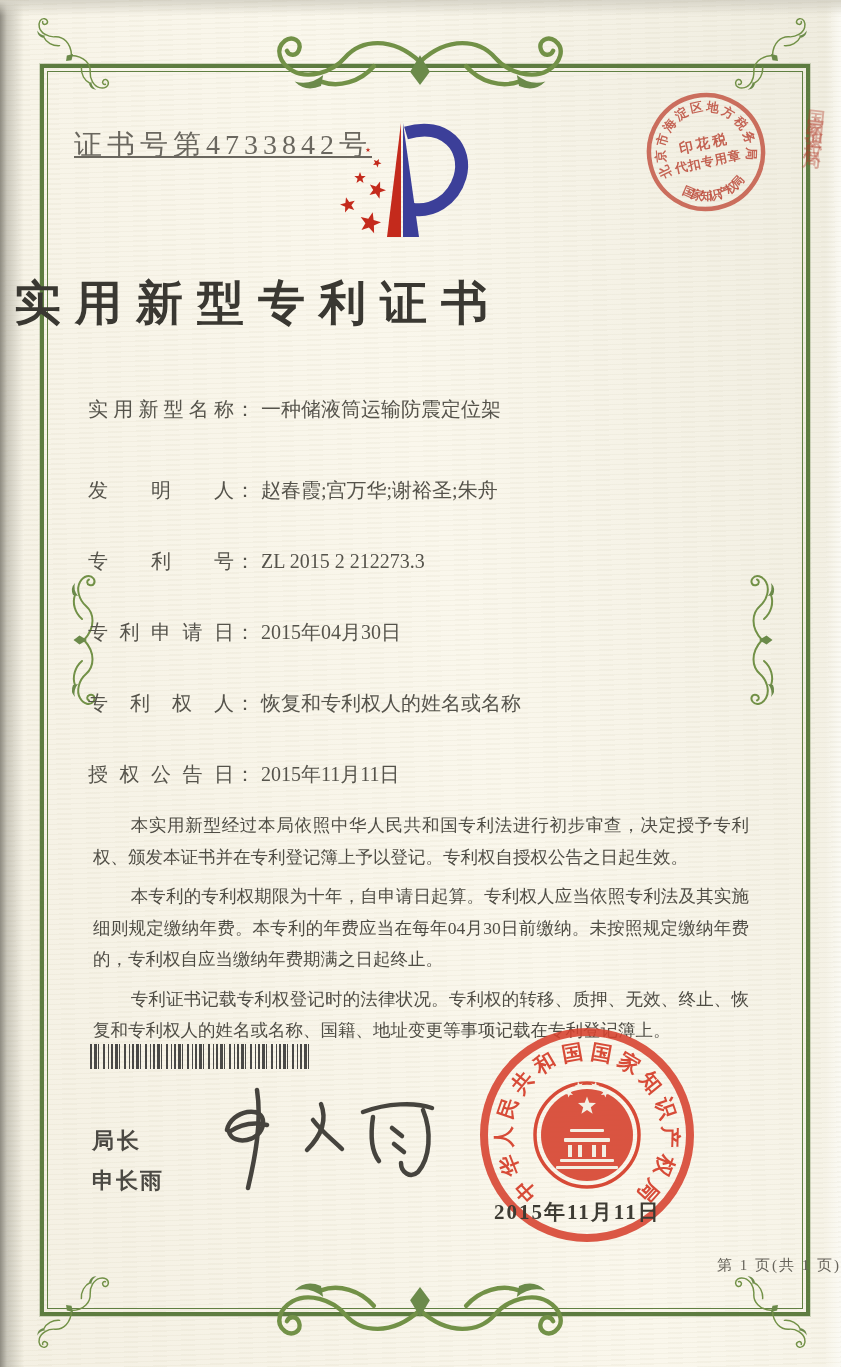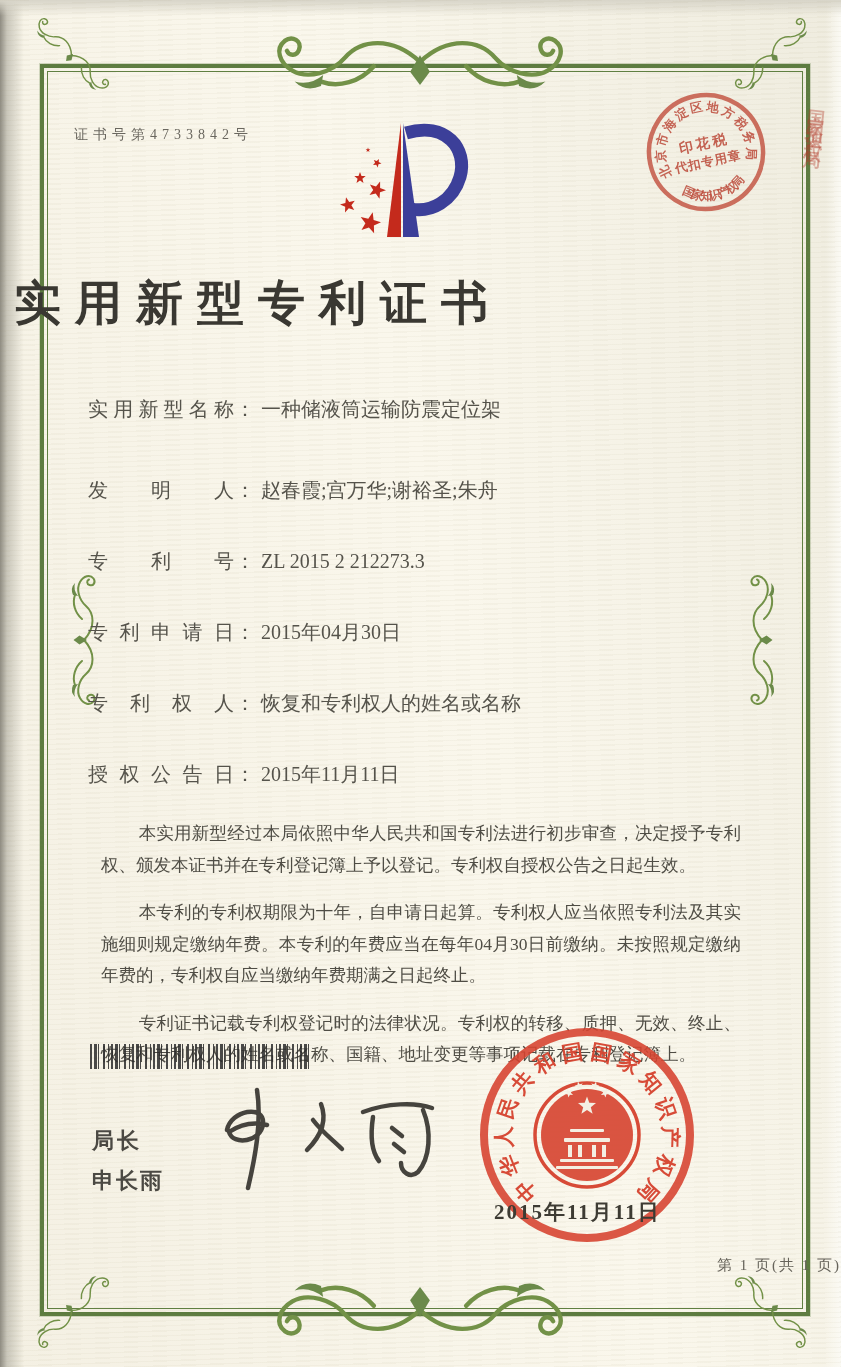--- a/index.html
+++ b/index.html
@@ -10,30 +10,30 @@
       linear-gradient(180deg,#d8d5c9 0,rgba(222,219,207,0) 16px),
       linear-gradient(90deg,#8f8c82 0,#c9c6ba 7px,rgba(246,243,231,0) 24px),
       linear-gradient(270deg,#fbfaf4 0,rgba(251,250,244,0) 16px),
       linear-gradient(255deg,#efecdf 0%,#faf7ec 45%,#f4f0e3 100%);
   }
   .texture{position:absolute;inset:0;pointer-events:none;
     background:repeating-linear-gradient(178deg,rgba(150,140,95,.055) 0 1.5px,rgba(255,255,255,0) 1.5px 5px);}
   .frame{position:absolute;left:40px;top:64px;width:762px;height:1244px;border:4px solid #5d7c40;box-shadow:0 0 0 1px rgba(93,124,64,.25);}
   .frame-inner{position:absolute;inset:3px;border:1.5px solid #5f7f41;}
   .ornament{position:absolute;color:#7a9a55;}
-  .cert-number{position:absolute;left:74px;top:126px;font-size:14px;letter-spacing:5px;color:#6a675f;}
+  .cert-number{position:absolute;left:74px;top:126px;font-size:28px;letter-spacing:5px;color:#6a675f;text-decoration:underline;}
   .logo{position:absolute;left:330px;top:105px;width:150px;height:145px;}
   .title{position:absolute;left:0;top:272px;width:100%;text-align:left;
     font-size:47px;font-weight:700;letter-spacing:14px;text-indent:14px;color:#3a3832;}
   .field{position:absolute;left:88px;font-size:20px;color:#55534b;white-space:nowrap;}
   .jlabel{display:inline-flex;justify-content:space-between;width:146px;}
   .fcolon{margin:0 6px 0 1px;}
   .paras{position:absolute;left:85px;top:802px;width:672px;font-size:17.5px;line-height:31.5px;
     color:#4f4d45;text-align:justify;}
-  .paras p{margin:16px;text-indent:2.15em;}
+  .paras p{margin:8px;text-indent:2.15em;}
   .barcode{position:absolute;left:90px;top:1044px;width:222px;height:25px;opacity:.85;
     background:repeating-linear-gradient(90deg,#2b2b2b 0 2px,transparent 2px 4px,#2b2b2b 4px 7px,transparent 7px 8px,#2b2b2b 8px 9px,transparent 9px 13px,#2b2b2b 13px 15px,transparent 15px 18px,#2b2b2b 18px 19px,transparent 19px 21px);}
   .sig-title{position:absolute;left:92px;top:1126px;font-size:22px;color:#4b4943;letter-spacing:3px;
     font-family:Liberation Serif, serif;font-weight:600;}
   .sig-name{position:absolute;left:92px;top:1166px;font-size:22px;color:#4b4943;letter-spacing:2px;
     font-family:"Liberation Sans","DejaVu Sans",sans-serif;font-weight:600;}
   .signature-svg{position:absolute;left:215px;top:1080px;width:230px;height:115px;}
   .seal{position:absolute;left:468px;top:1016px;width:238px;height:238px;opacity:.95;}
   .seal-date{position:absolute;left:494px;top:1198px;font-size:21px;font-weight:700;color:#3d3b33;
     letter-spacing:2px;z-index:5;}

